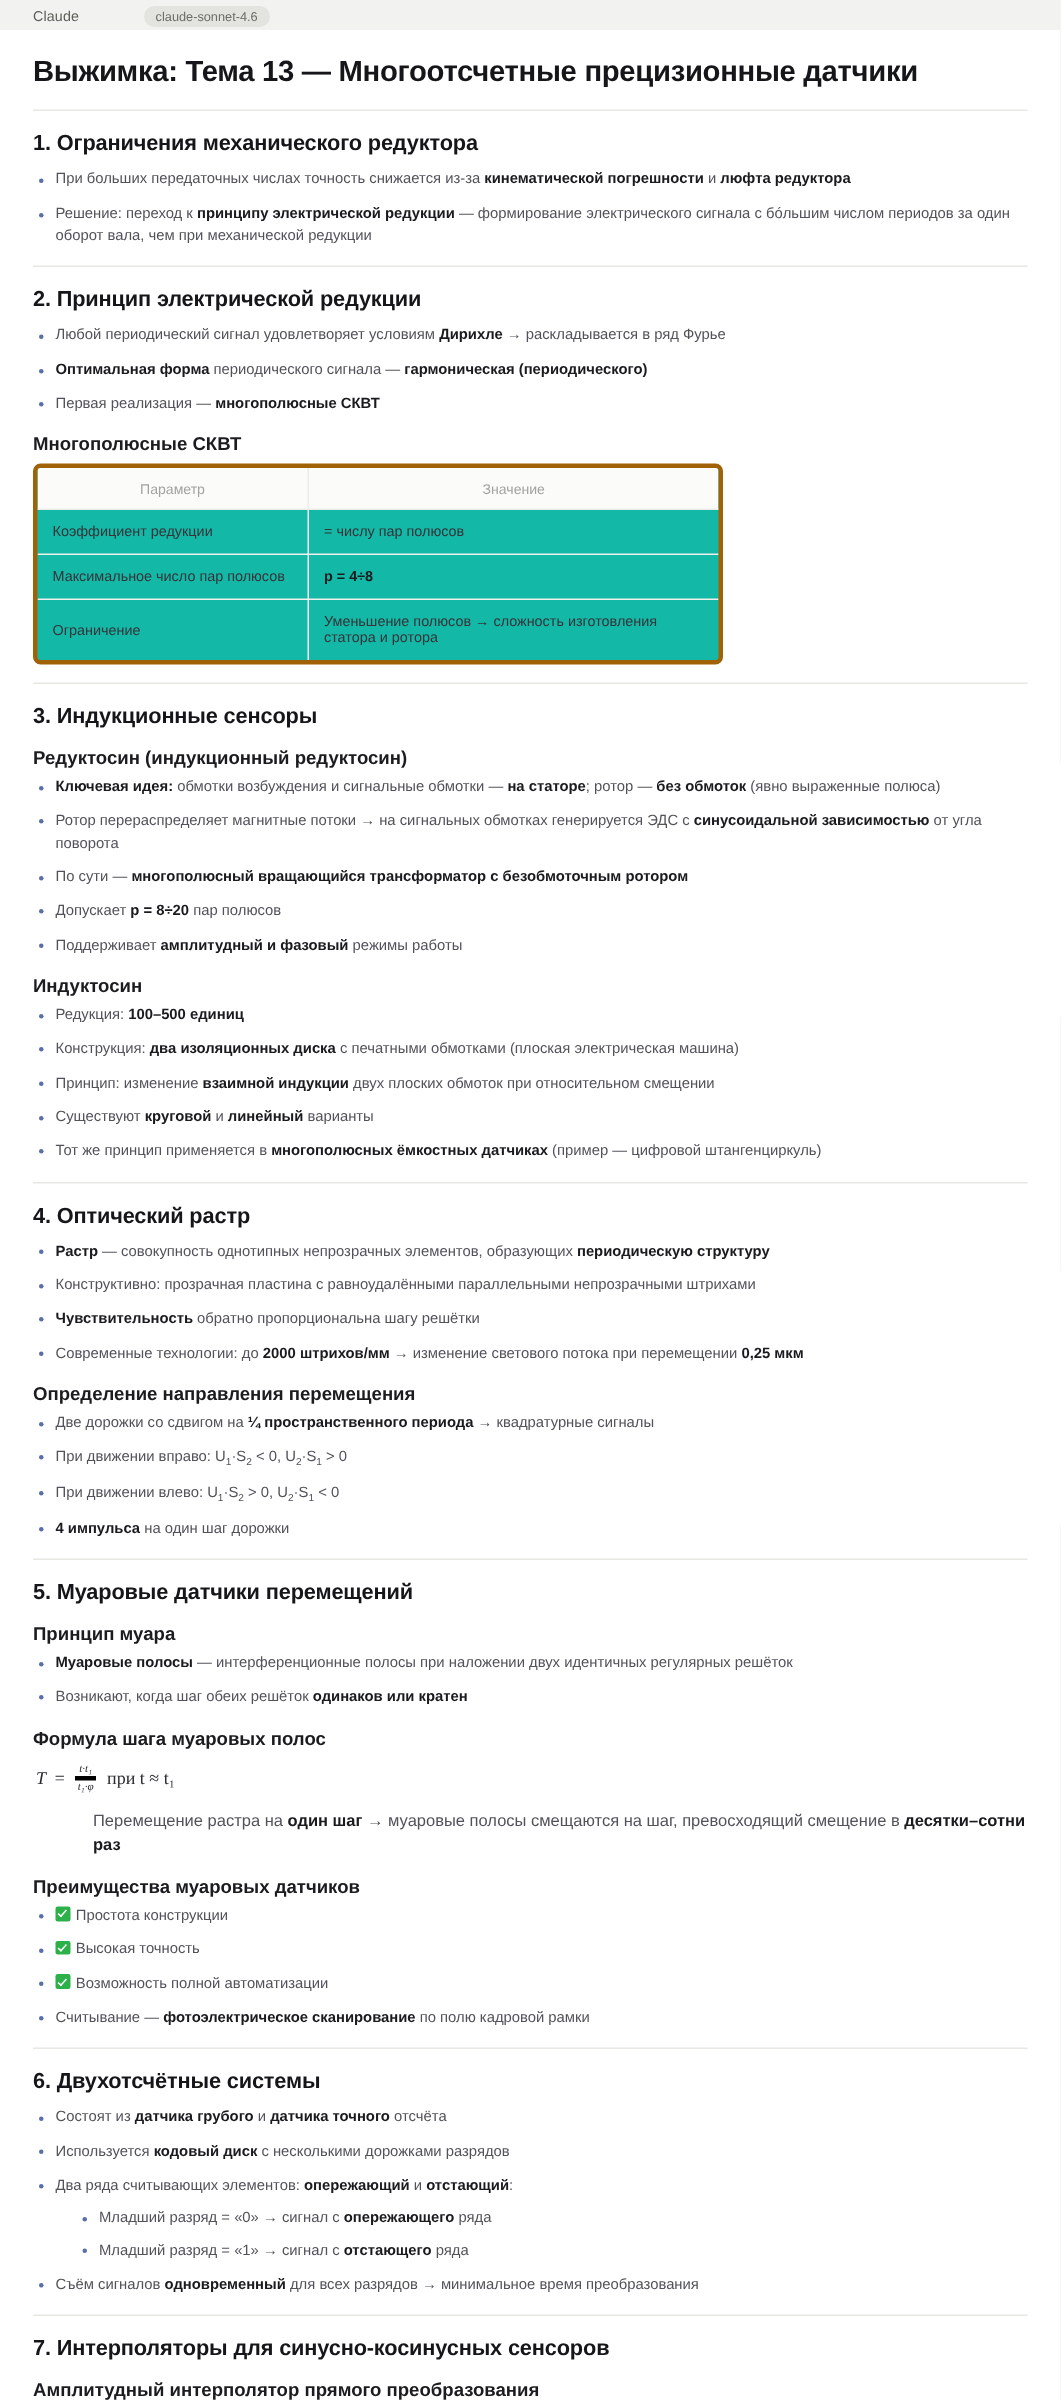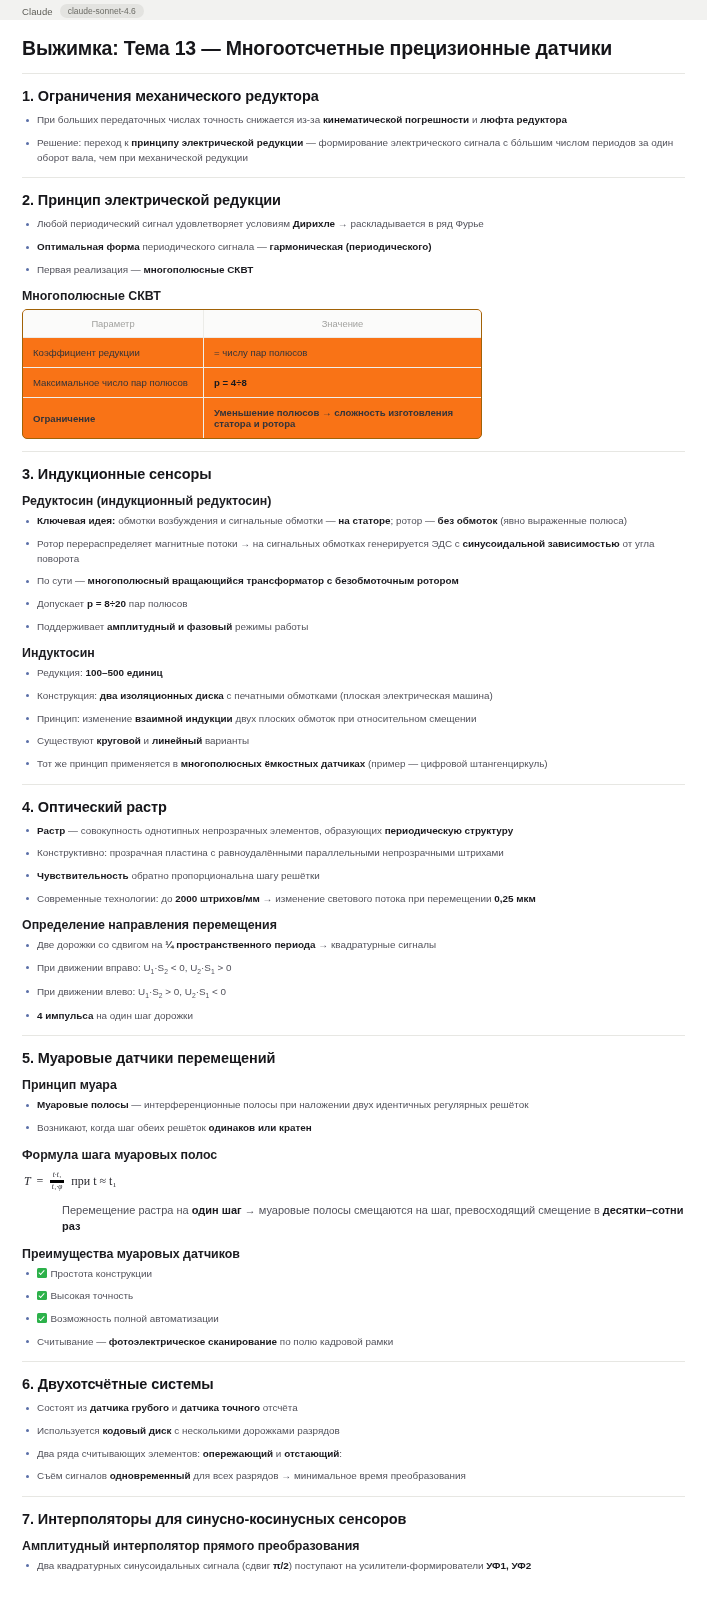--- a/index.html
+++ b/index.html
@@ -29,20 +29,21 @@
     color: #5d5d57;
     letter-spacing: .1px;
   }
   .model-badge {
     font-size: 8.5px;
     color: #6c6c66;
     background: #e3e3e0;
     border-radius: 9px;
     padding: 2.5px 8px 3px 8px;
     line-height: 1;
+    margin-left: 36px;
   }
   
   .doc {
     background: #ffffff;
     margin: 0;
     padding: 14px 22px 40px 22px;
     box-sizing: border-box;
     width: 707px;
     min-height: 1580px;
   }
@@ -124,24 +125,24 @@
     border: solid #ffffff;
     border-width: 0 1.5px 1.5px 0;
     transform: rotate(42deg);
   }
   
   table.tbl {
     border-collapse: separate;
     border-spacing: 0;
     width: 460px;
     margin: 6px 0 4px 0;
-    border: 1px solid #a16207;
+    border: 3px solid #a16207;
     border-radius: 5px;
     overflow: hidden;
-    background: #f97316;
+    background: #14b8a6;
   }
   table.tbl th {
     font-size: 9.4px;
     font-weight: normal;
     color: #a3a3a0;
     text-align: center;
     padding: 8px 10px;
     background: #fbfbfa;
     border-bottom: 1px solid #ececE8;
   }
@@ -150,21 +151,21 @@
     font-size: 9.6px;
     color: #34343a;
     padding: 9px 10px;
     border-bottom: 1px solid #f0f0ec;
     vertical-align: middle;
   }
   table.tbl td:first-child {
     border-right: 1px solid #f0f0ec;
     width: 160px;
   }
-  table.tbl tr:last-child td { border-bottom: 0; font-weight: bold; }
+  table.tbl tr:last-child td { border-bottom: 0; }
   
   .math {
     font-family: "Liberation Serif", "DejaVu Serif", serif;
     font-style: italic;
     font-size: 12px;
     color: #2a2a30;
     margin: 9px 0 6px 2px;
     display: flex;
     align-items: center;
     gap: 5px;
@@ -301,20 +302,24 @@
       </ul>
 
     <hr class="rule">
 
     <h2 class="sec">6. Двухотсчётные системы</h2>
     <ul class="bl">
       <li>Состоят из <b>датчика грубого</b> и <b>датчика точного</b> отсчёта</li>
       <li>Используется <b>кодовый диск</b> с несколькими дорожками разрядов</li>
       <li>
         <span>Два ряда считывающих элементов: <b>опережающий</b> и <b>отстающий</b>:</span>
+        <ul class="bl">
+            <li>Младший разряд = «0» → сигнал с <b>опережающего</b> ряда</li>
+            <li>Младший разряд = «1» → сигнал с <b>отстающего</b> ряда</li>
+          </ul>
       </li>
       <li>Съём сигналов <b>одновременный</b> для всех разрядов → минимальное время преобразования</li>
     </ul>
 
     <hr class="rule">
 
     <h2 class="sec">7. Интерполяторы для синусно-косинусных сенсоров</h2>
     <h3 class="sub">Амплитудный интерполятор прямого преобразования</h3>
     <ul class="bl">
         <li>Два квадратурных синусоидальных сигнала (сдвиг <b>π/2</b>) поступают на усилители-формирователи <b>УФ1, УФ2</b></li>

